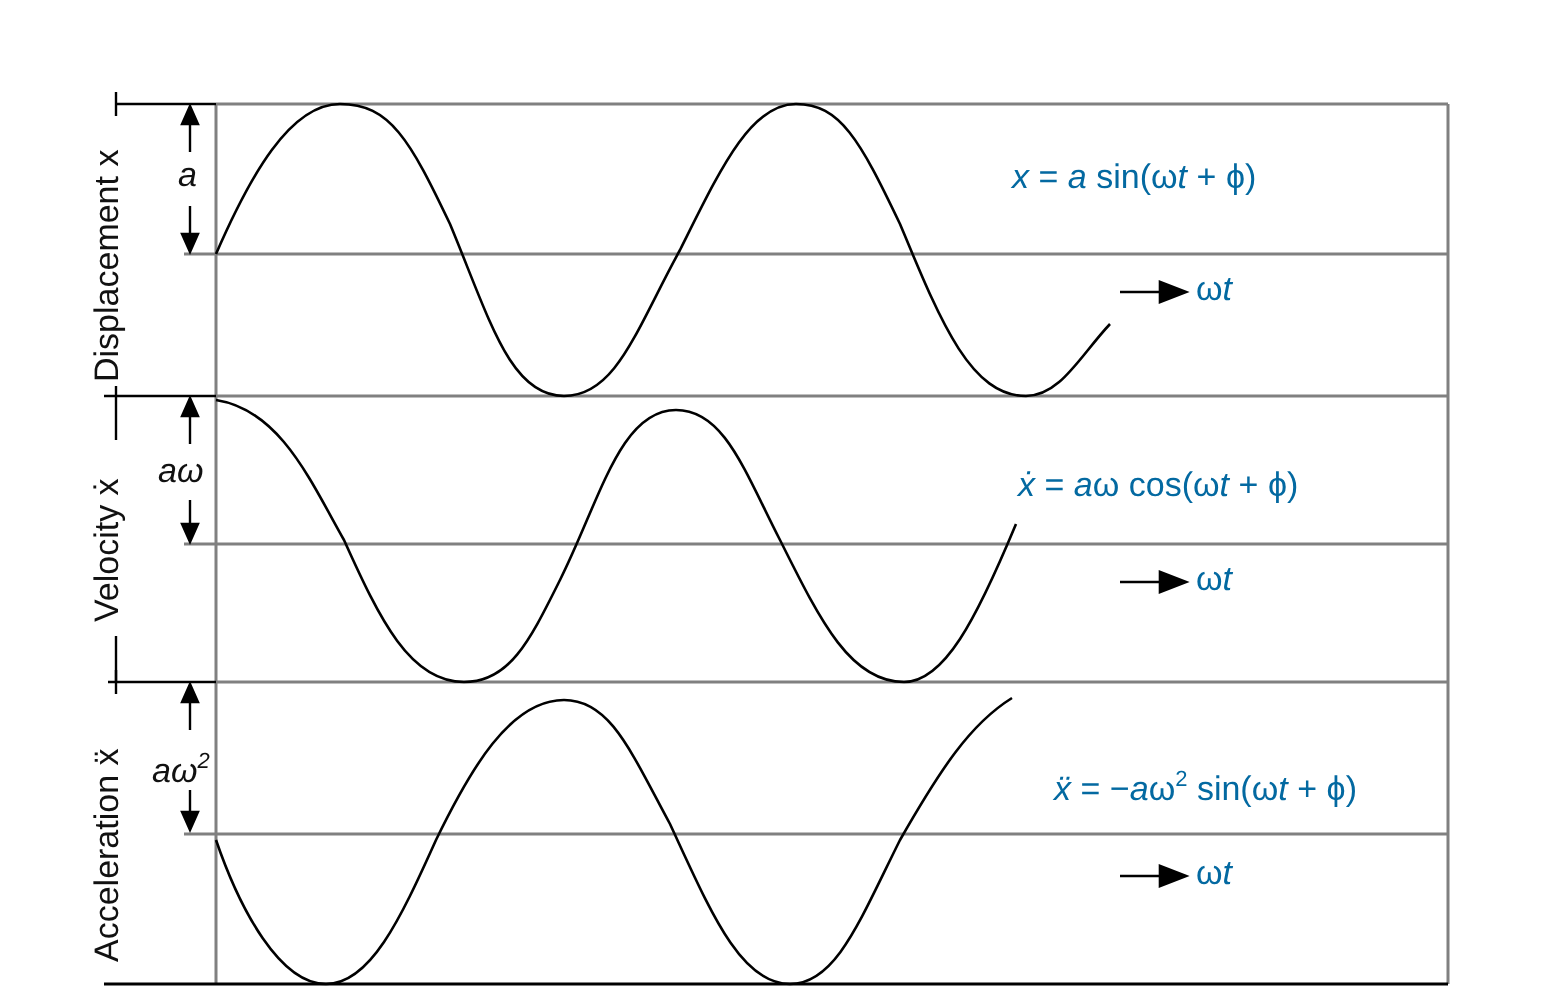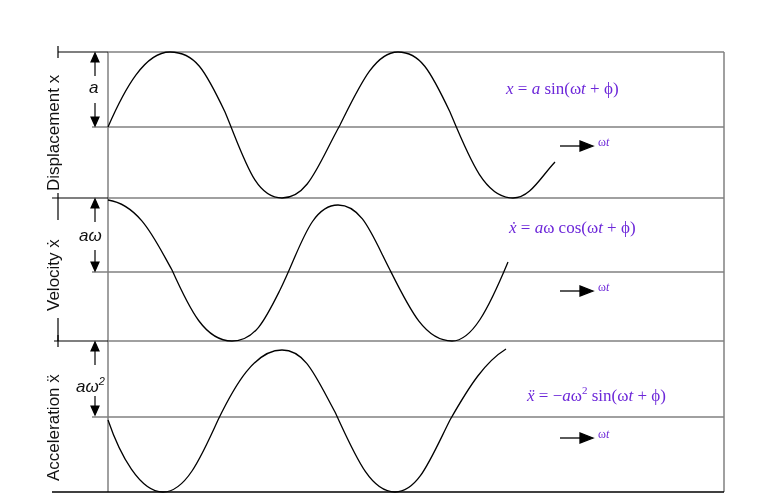--- a/index.html
+++ b/index.html
@@ -1,23 +1,23 @@
 <!DOCTYPE html>
 <html><head>
 <meta charset="utf-8">
 <style>
   html, body { margin: 0; padding: 0; background: #ffffff; }
   body { width: 772px; height: 502px; position: relative; overflow: hidden; font-family: "Liberation Sans", sans-serif; }
   svg { position: absolute; left: 0; top: 0; }
-  .lbl { position: absolute; color: #6d28d9; font-family: Liberation Serif, serif; white-space: nowrap; }
+  .lbl { position: absolute; color: #0369a1; font-family: Liberation Sans, sans-serif; white-space: nowrap; }
   .vert { position: absolute; transform-origin: left top; transform: rotate(-90deg); font-size: 17px; color: #111; white-space: nowrap; background: #fff; padding: 0 2px; }
   .amp { position: absolute; font-size: 17px; font-style: italic; color: #111; background: #fff; line-height: 18px; }
   .eq { font-size: 17px; }
   .eq i { font-style: italic; }
-  .wt { font-size: 12px; }
+  .wt { font-size: 17px; }
   .wt i { font-style: italic; }
   sup { font-size: 11px; vertical-align: 7px; }
 </style>
 </head>
 <body>
 
 <svg width="772" height="502" viewBox="0 0 772 502">
 
   <g stroke="#808080" stroke-width="1.5" fill="none">
     <line x1="108" y1="52" x2="724" y2="52"></line>
@@ -81,21 +81,21 @@
 <div class="vert" style="left:44px; top:313px;">Velocity ẋ</div>
 <div class="vert" style="left:44px; top:483px;">Acceleration ẍ</div>
 
 <div class="amp" style="left:89px; top:79px;">a</div>
 <div class="amp" style="left:79px; top:227px;">aω</div>
 <div class="amp" style="left:76px; top:372px;font-style:italic;"><span>aω</span><sup>2</sup></div>
 
 <div class="lbl eq" style="left:506px; top:79px;">
   <i>x</i> <span>=</span> <i>a</i> <span>sin(</span><span>ω</span><i>t</i> <span>+</span> <span>ϕ</span><span>)</span>
 </div>
-<div class="lbl eq" style="left:509px; top:218px;">
+<div class="lbl eq" style="left:509px; top:233px;">
   <i>ẋ</i> <span>=</span> <i>a</i><span>ω</span> <span>cos(</span><span>ω</span><i>t</i> <span>+</span> <span>ϕ</span><span>)</span>
 </div>
 <div class="lbl eq" style="left:527px; top:384px;">
   <i>ẍ</i> <span>=</span> <span>−</span><i>a</i><span>ω</span><sup>2</sup> <span>sin(</span><span>ω</span><i>t</i> <span>+</span> <span>ϕ</span><span>)</span>
 </div>
 
 <div class="lbl wt" style="left:598px; top:135px;"><span>ω</span><i>t</i></div>
 <div class="lbl wt" style="left:598px; top:280px;"><span>ω</span><i>t</i></div>
 <div class="lbl wt" style="left:598px; top:427px;"><span>ω</span><i>t</i></div>
 

